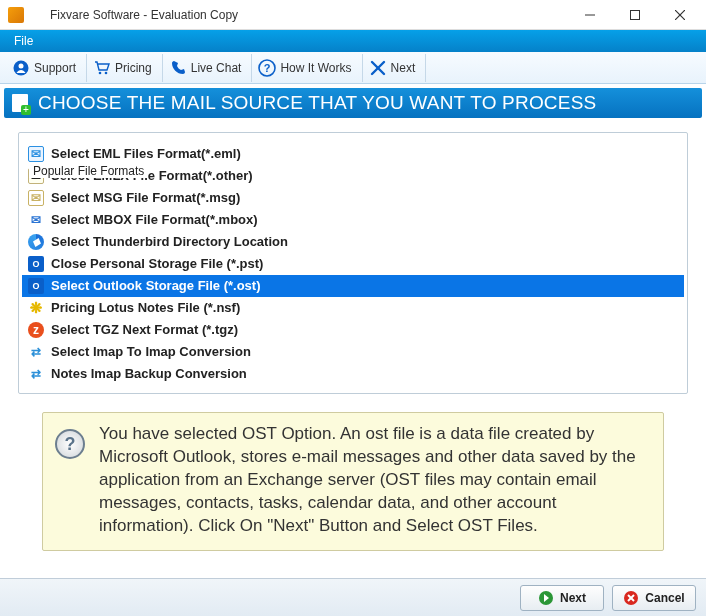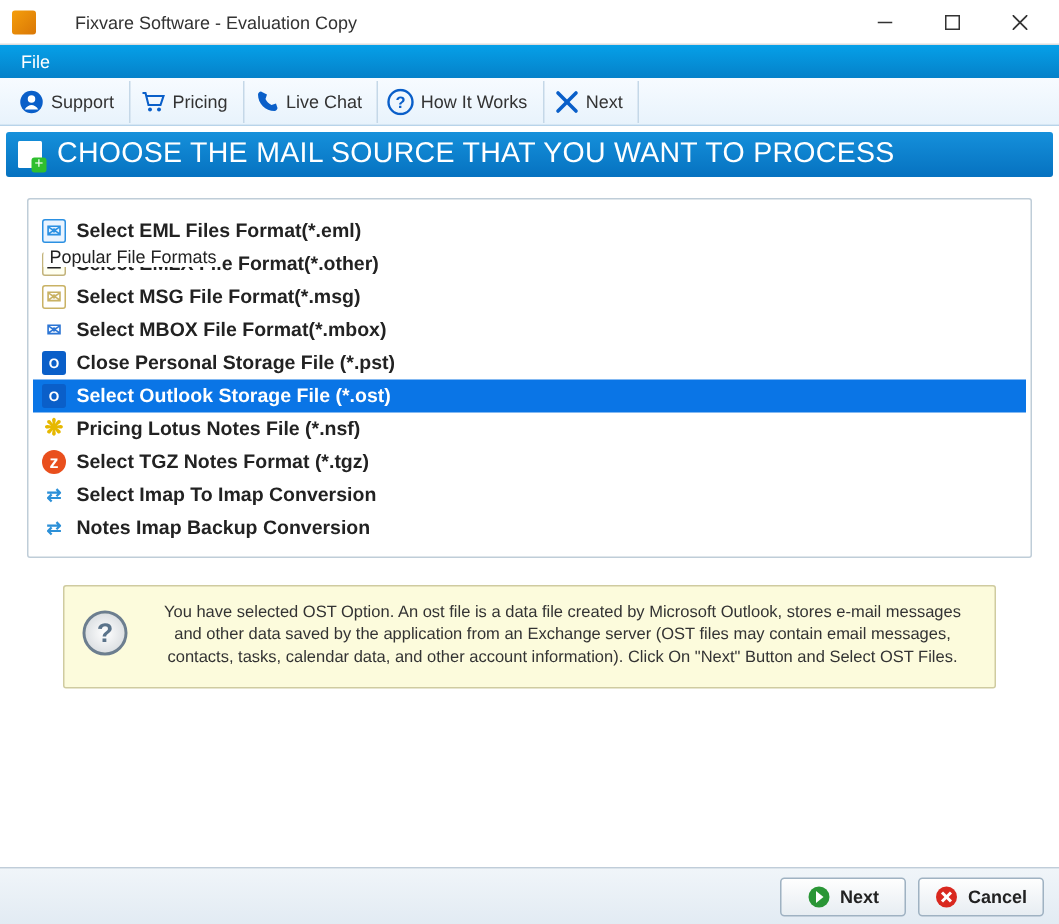--- a/index.html
+++ b/index.html
@@ -29,21 +29,21 @@
 .ic-msg { background:#fff; border:1px solid #c9b265; color:#c9b265; }
 .ic-mbox { color:#2c75d4; }
 .ic-tb { border-radius:50%; background: conic-gradient(#1a6ed8,#3aa3f0); position:relative; }
 .ic-tb:after { content:""; position:absolute; inset:4px 3px 3px 5px; background:#fff; clip-path: polygon(0 40%,70% 0,100% 60%,30% 100%); }
 .ic-ost,.ic-pst { background:#0a5fc9; color:#fff; font-size:9px; font-weight:700; }
 .ic-nsf { color:#e6b800; font-size:15px; }
 .ic-tgz { background:#e94f1d; border-radius:50%; color:#fff; font-weight:700; }
 .ic-imap { color:#2c90d8; }
 .infobox { margin: 18px 24px 0 24px; background: #fcfbdc; border: 1px solid #cfcba0; padding: 10px 12px 12px 12px; display: flex; gap: 14px; align-items: flex-start; border-radius: 2px; }
 .infobox .q-icon { width: 30px; height: 30px; border-radius: 50%; border: 2px solid #6c7e8f; color: #5a738a; display: flex; align-items: center; justify-content: center; font-weight: 700; font-size: 18px; flex-shrink: 0; margin-top: 6px; background: radial-gradient(#fff,#cfd4d8); }
-.infobox .info-text { font-size: 11px; color: #333; line-height: 1.35; text-align: center; }
+.infobox .info-text { font-size: 17px; color: #333; line-height: 1.35; }
 .footer { position: absolute; left: 0; right: 0; bottom: 0; height: 38px; background: linear-gradient(#f0f5f9,#e2ebf3); border-top: 1px solid #c0cdd9; display: flex; align-items: center; justify-content: flex-end; gap: 8px; padding: 0 10px; }
 .btn { display: flex; align-items: center; gap: 6px; min-width: 84px; height: 26px; padding: 0 10px; background: linear-gradient(#fefefe,#e7edf2); border: 1px solid #9fb2c2; border-radius: 3px; font-size: 12px; color: #222; cursor: pointer; font-weight: 700; justify-content: center; }
 .btn .bi { width: 16px; height: 16px; display: inline-flex; align-items:center; justify-content:center; }
 </style>
 </head>
 <body>
 
 <div class="titlebar">
   <div class="app-icon"></div>
   <div class="title-text">Fixvare Software - Evaluation Copy</div>
@@ -139,34 +139,38 @@
     </div>
     <div class="listrow">
       <span class="rowicon ic-msg">✉</span>
       <span>Select MSG File Format(*.msg)</span>
     </div>
     <div class="listrow">
       <span class="rowicon ic-mbox">✉</span>
       <span>Select MBOX File Format(*.mbox)</span>
     </div>
     <div class="listrow">
+      <span class="rowicon ic-tb"></span>
+      <span>Select Thunderbird Directory Location</span>
+    </div>
+    <div class="listrow">
       <span class="rowicon ic-pst">O</span>
       <span>Close Personal Storage File (*.pst)</span>
     </div>
     <div class="listrow sel">
       <span class="rowicon ic-ost">O</span>
       <span>Select Outlook Storage File (*.ost)</span>
     </div>
     <div class="listrow">
       <span class="rowicon ic-nsf">❋</span>
       <span>Pricing Lotus Notes File (*.nsf)</span>
     </div>
     <div class="listrow">
       <span class="rowicon ic-tgz">z</span>
-      <span>Select TGZ Notes Format (*.tgz)</span>
+      <span>Select TGZ Next Format (*.tgz)</span>
     </div>
     <div class="listrow">
       <span class="rowicon ic-imap">⇄</span>
       <span>Select Imap To Imap Conversion</span>
     </div>
     <div class="listrow">
       <span class="rowicon ic-imap">⇄</span>
       <span>Notes Imap Backup Conversion</span>
     </div>
   </div>

